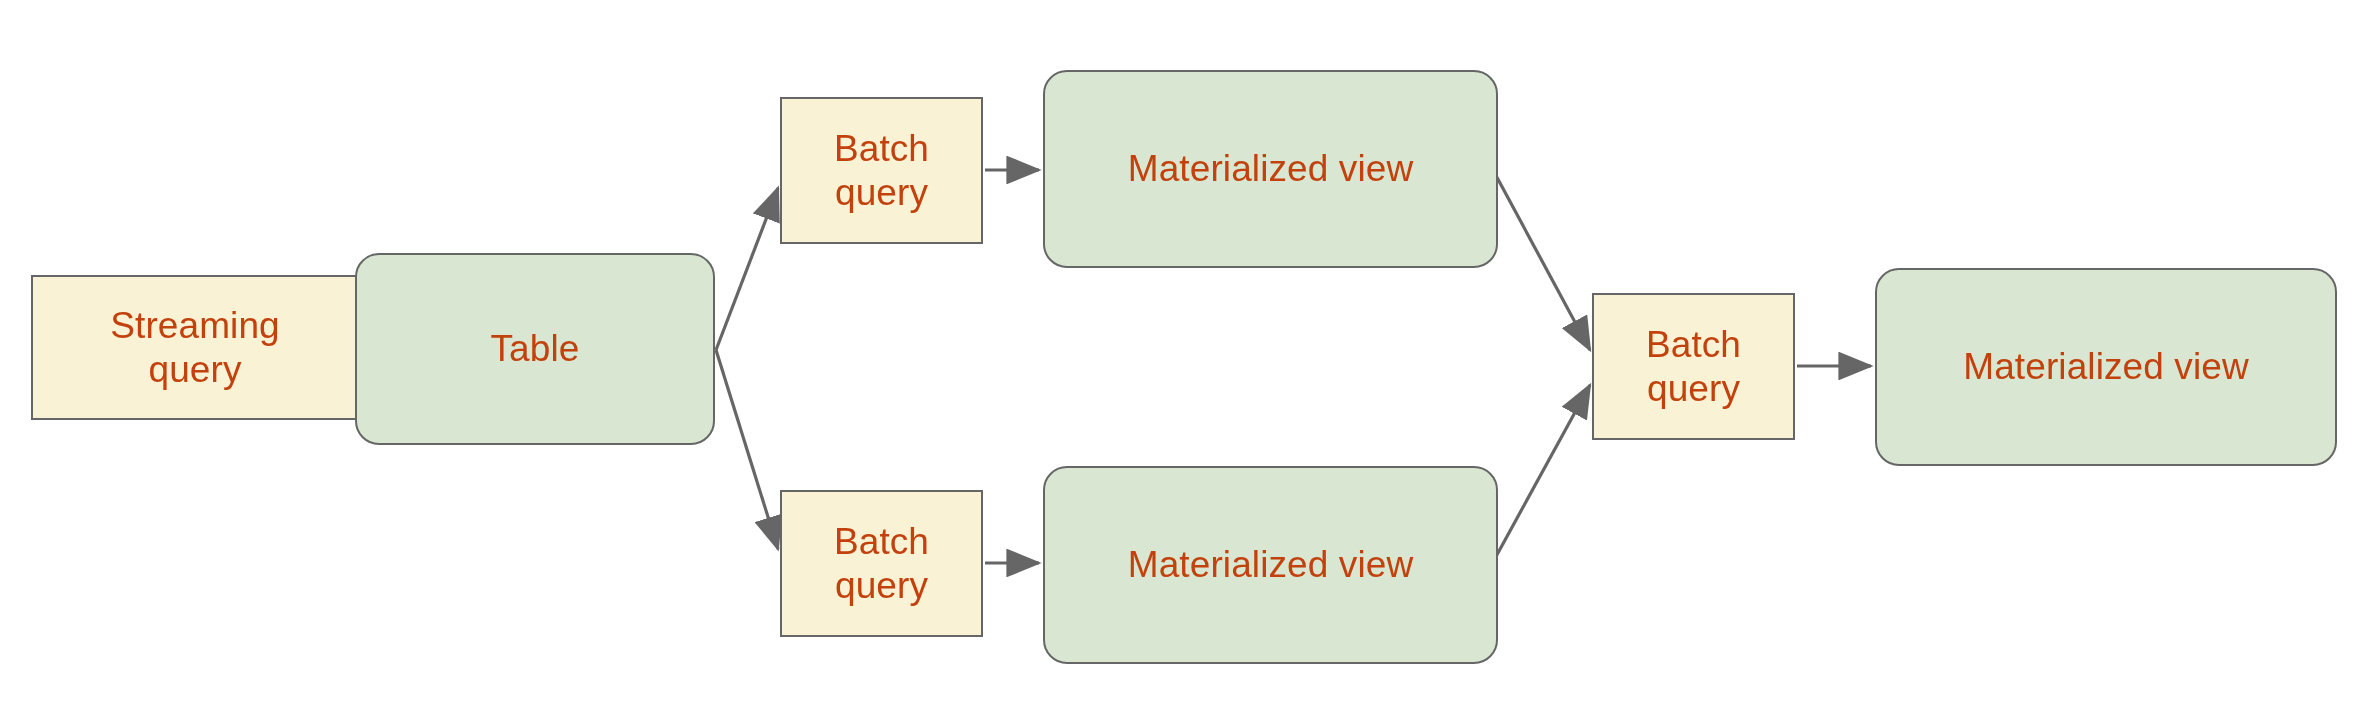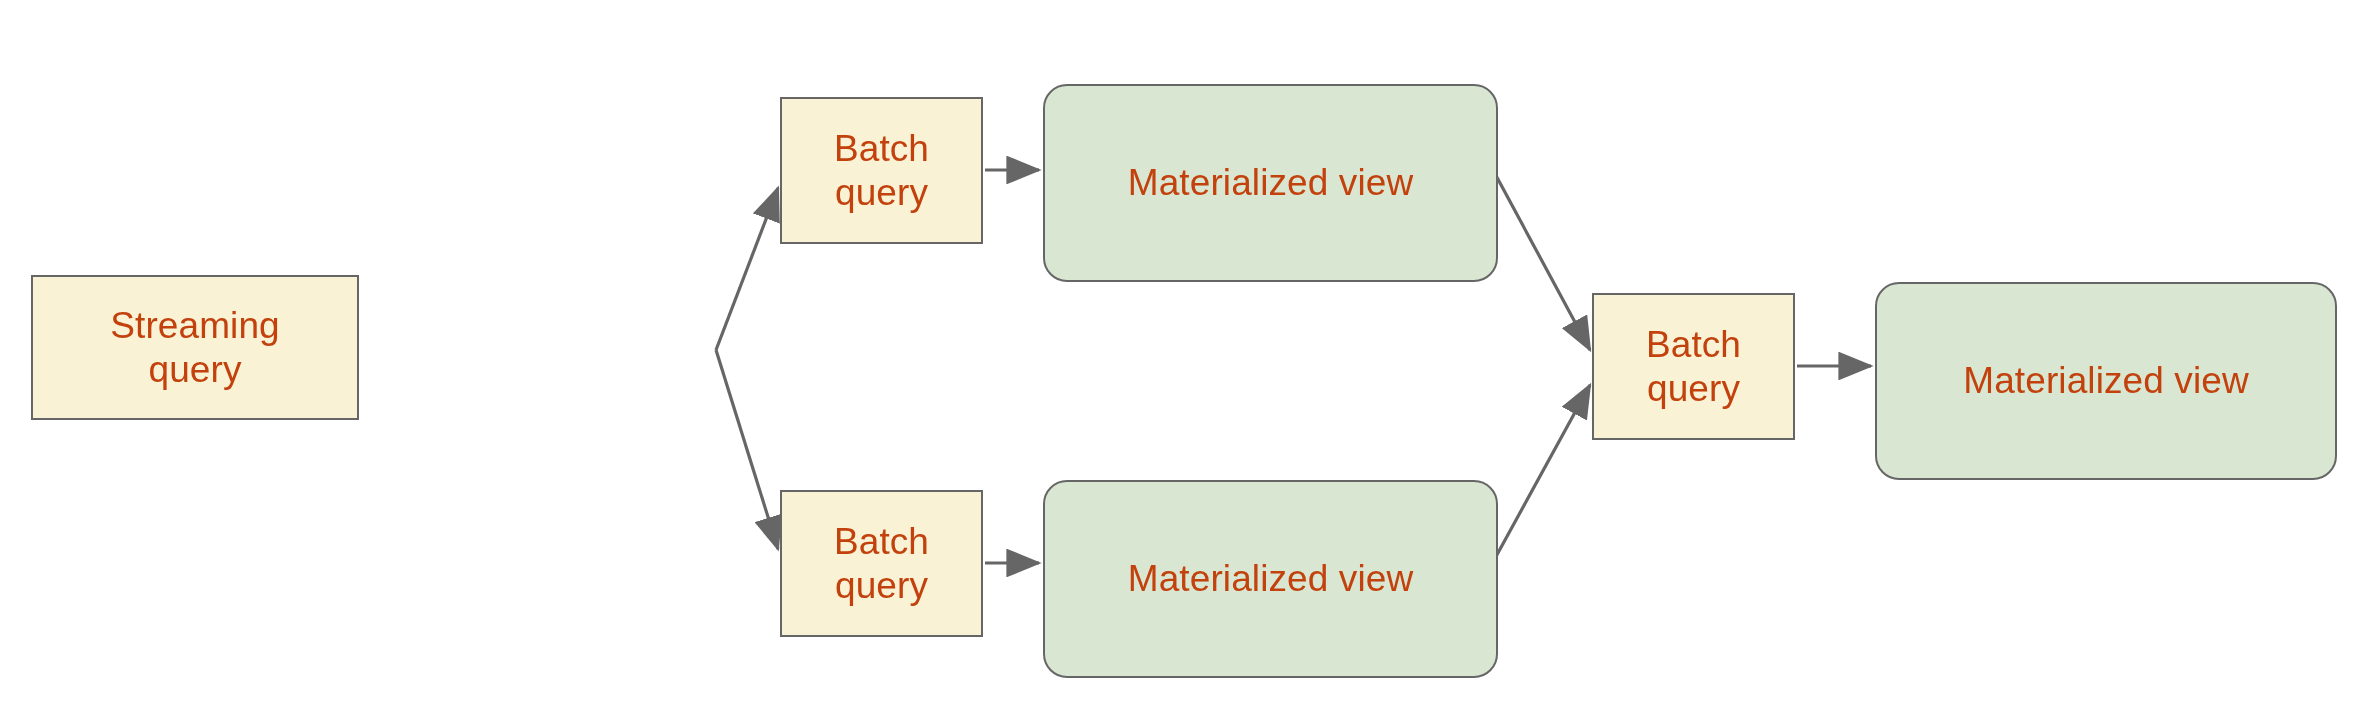--- a/index.html
+++ b/index.html
@@ -43,21 +43,20 @@
   }
   .node.query {
     background: #faf2d5;
     border: 2px solid #666666;
     border-radius: 0;
   }
   .node.store {
     background: #d9e7d2;
     border: 2px solid #666666;
     border-radius: 24px;
-    margin-top: 14px;
   }
   .node-label {
     display: block;
     width: 100%;
     padding: 0 6px;
     box-sizing: border-box;
   }
 </style>
 </head>
 <body>
@@ -89,20 +88,23 @@
 
       <line x1="1797" y1="366" x2="1871" y2="366" marker-end="url(#arrowhead)"></line>
     </g>
   </svg>
 
   <div class="node query" id="node-streaming-query" style="left:31px; top:275px; width:328px; height:145px;">
     <span class="node-label">Streaming
 query</span>
   </div>
 
+  <div class="node store" id="node-table" style="left:355px; top:253px; width:360px; height:192px;">
+    <span class="node-label">Table</span>
+  </div>
 
   <div class="node query" id="node-batch-query-top" style="left:780px; top:97px; width:203px; height:147px;">
     <span class="node-label">Batch
 query</span>
   </div>
 
   <div class="node store" id="node-materialized-view-top" style="left:1043px; top:70px; width:455px; height:198px;">
     <span class="node-label">Materialized view</span>
   </div>
 

